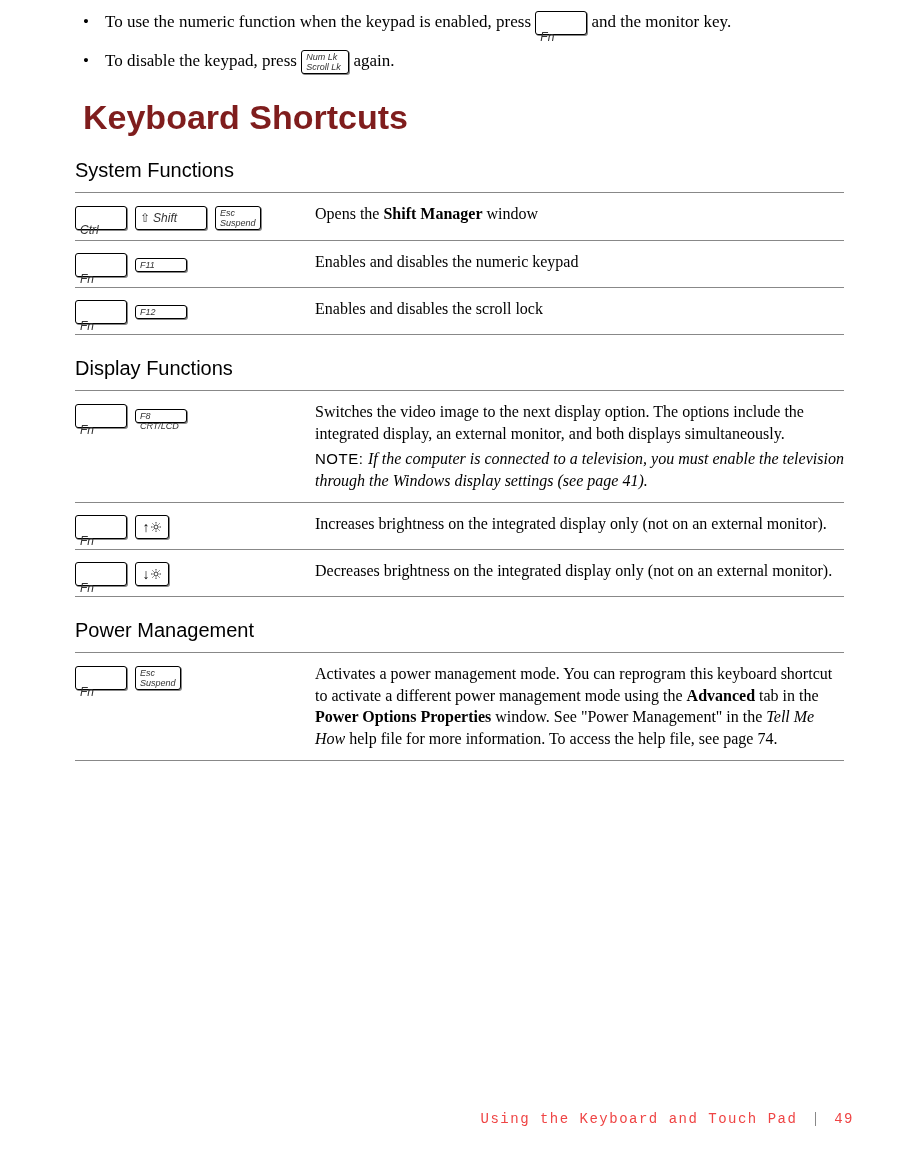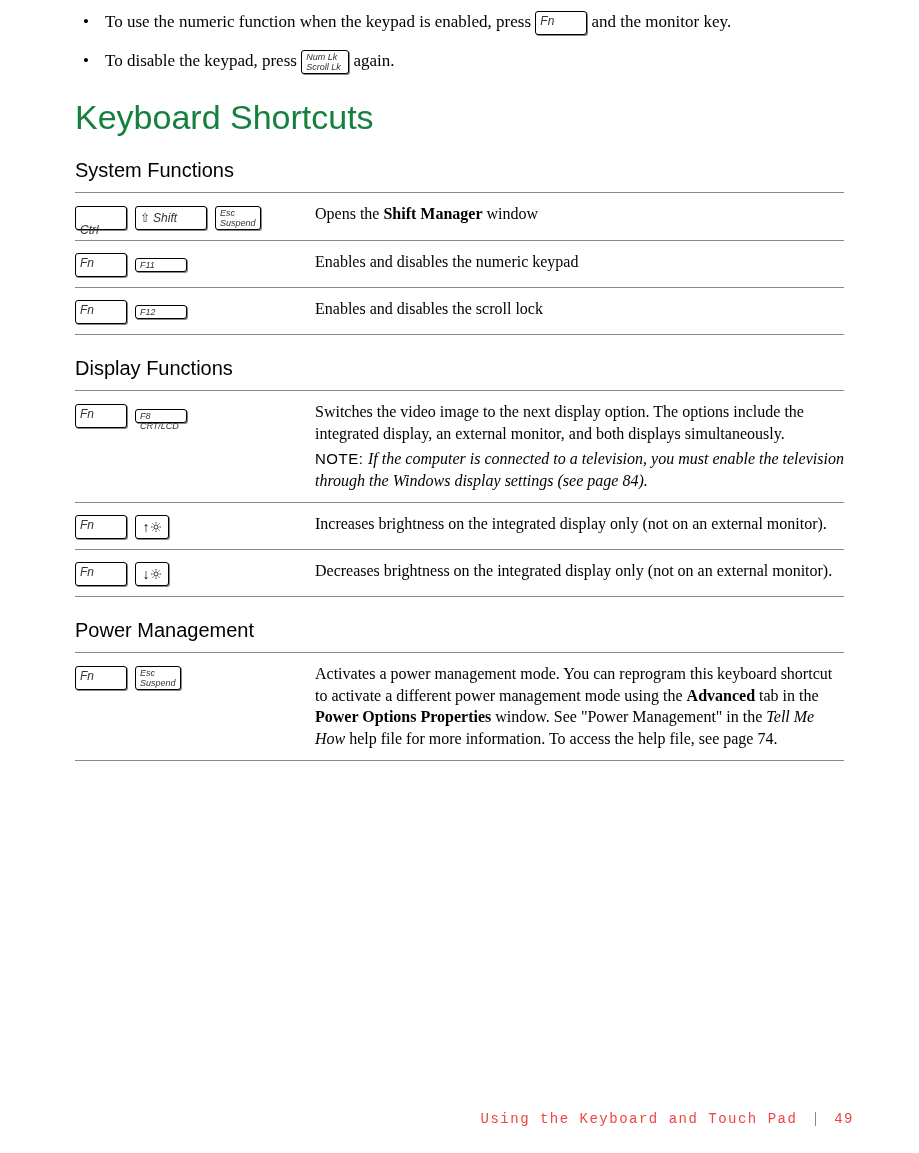--- a/index.html
+++ b/index.html
@@ -66,34 +66,34 @@
     white-space: nowrap;
   }
   .key .ksingle {
     display: block;
     font-size: 12px;
     font-style: italic;
     color: #333;
     line-height: 14px;
     white-space: nowrap;
   }
-  .key.k-fn { width: 52px; height: 24px; padding-top:2px;}
+  .key.k-fn { width: 52px; height: 24px; padding-top:18px;}
   .key.k-esc { width: 46px; height: 24px; }
   .key.k-numlk { width: 48px; height: 24px; }
   .key.k-ctrl { width: 52px; height: 24px; padding-top:16px;}
   .key.k-shift { width: 72px; height: 24px; padding-top:4px; }
   .key.k-f { width: 52px; height: 14px; }
   .key.k-bright { width: 34px; height: 24px; text-align:center; padding:2px 0 0 0;}
 
   h1 {
     font-family: Arial, Helvetica, sans-serif;
-    font-weight: 400;
+    font-weight: 700;
     font-size: 34px;
-    margin: 24px 0 18px 0;
-    color: #15803d;
+    margin: 24px 0 18px 8px;
+    color: #7f1d1d;
     letter-spacing: 0px;
   }
   h2 {
     font-family: Arial, Helvetica, sans-serif;
     font-weight: 300;
     font-size: 20px;
     margin: 22px 0 10px 0;
     color: #000;
   }
   .shortcut-table {
@@ -202,21 +202,21 @@
   <table class="shortcut-table">
     <tbody>
         <tr>
       <td class="keycell">
         <span class="key k-fn"><span class="ksingle">Fn</span></span>
         <span class="key k-f"><span class="ktop">F8</span><span class="kbot">CRT/LCD</span></span>
       </td>
       <td class="desc">
         <div>Switches the video image to the next display option. The options include the integrated display, an external monitor, and both displays simultaneously.</div>
         <div style="margin-top:4px;">
-          <span class="note-label">NOTE: </span><span class="note-text">If the computer is connected to a television, you must enable the television through the Windows display settings (see page 84).</span>
+          <span class="note-label">NOTE: </span><span class="note-text">If the computer is connected to a television, you must enable the television through the Windows display settings (see page 41).</span>
         </div>
       </td>
     </tr>
     <tr>
       <td class="keycell">
         <span class="key k-fn"><span class="ksingle">Fn</span></span>
         <span class="key k-bright">
           <span class="arrow">↑</span><svg class="sun" width="12" height="12" viewBox="0 0 24 24">
                 <circle cx="12" cy="12" r="4" fill="none" stroke="#333" stroke-width="2"></circle>
                 <g stroke="#333" stroke-width="2">

